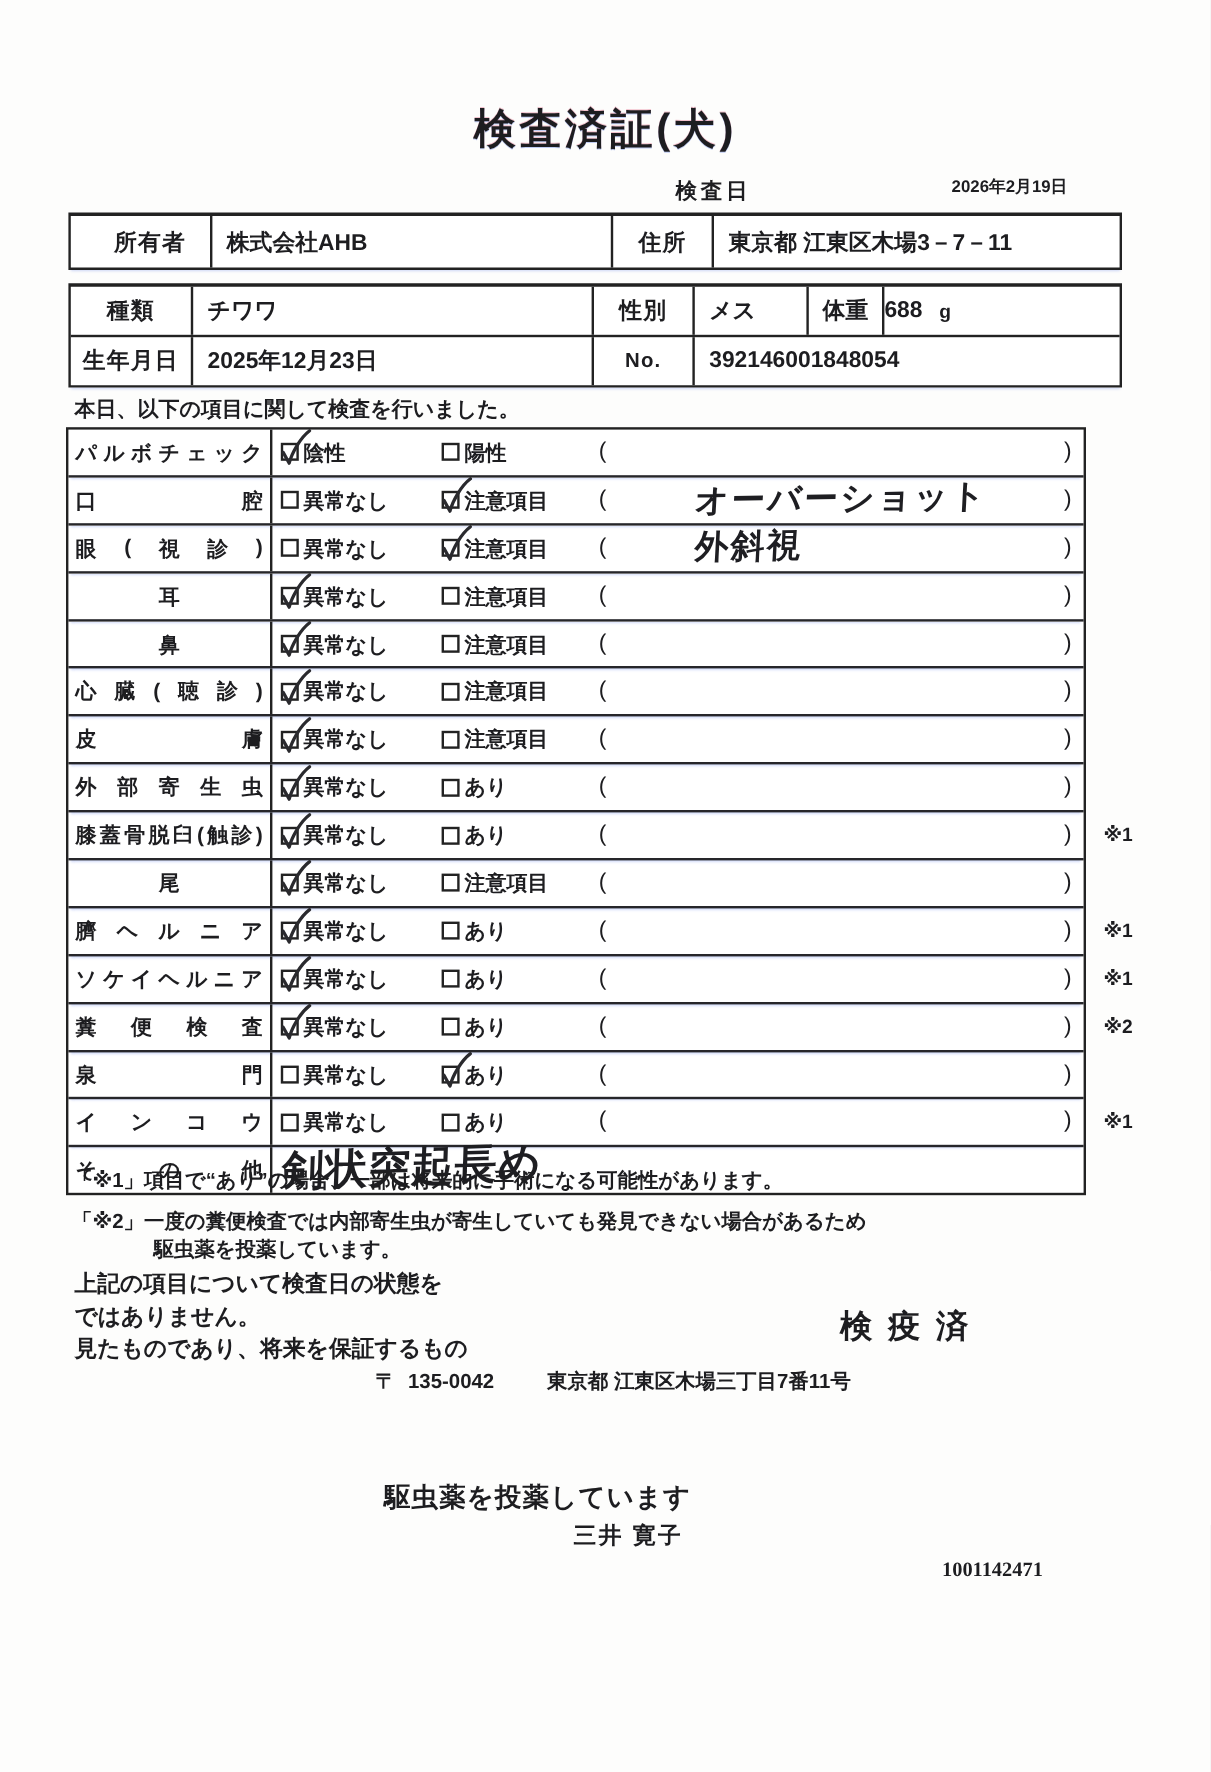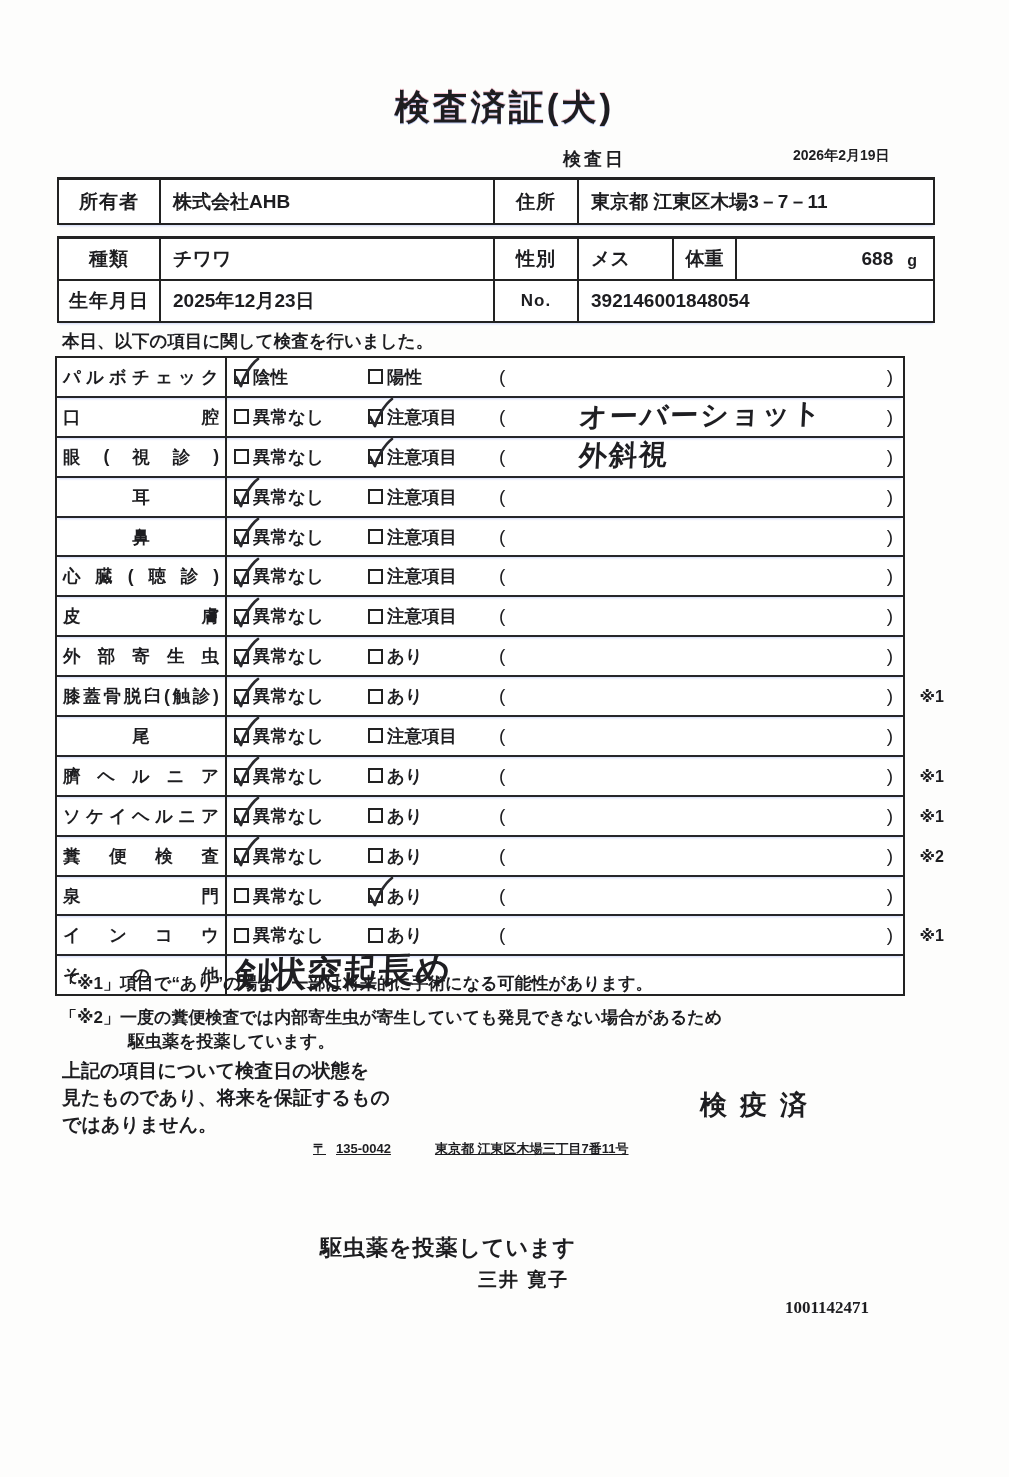--- a/index.html
+++ b/index.html
@@ -23,28 +23,28 @@
     border:2px solid #222; border-top-width:3px; box-sizing:border-box;
     box-shadow:0 3px 2px -2px rgba(100,130,235,.30);
   }
   .tbl .trow { display:flex; height:40px; }
   #owner-table .trow { height:43px; }
   .tbl .trow + .trow { border-top:2px solid #222; }
   .cell { box-sizing:border-box; display:flex; align-items:center; font-size:19px; font-weight:600; }
   .cell.bord { border-right:2px solid #222; }
   .lbl { justify-content:center; letter-spacing:1px; }
   .val { padding-left:12px; }
-  #owner-table { top:177px; }
+  #owner-table { top:177px;padding-left:16px; }
   #animal-table { top:236px; }
   .w-label { width:102px; }
   .w-value { width:334px; }
   .w-label2 { width:84px; }
   .w-sex { width:95px; }
   .w-wlabel { width:63px; padding:0 2px; justify-content:center; letter-spacing:0; }
-  .w-weight { flex:1; justify-content:flex-end; padding-right:16px;border-radius:12px; }
+  .w-weight { flex:1; padding-right:16px;border-radius:12px; }
   .w-weight .unit { font-size:16px; margin-left:14px; margin-top:4px; }
   .w-no { flex:1; }
   .no-lbl { font-size:17px; }
 
   .intro { position:absolute; top:329px; left:62px; font-size:17.5px; font-weight:600; }
 
   
   #insp-table {
     position:absolute; top:356px; left:55px; width:850px;
     border:2.5px solid #222; box-sizing:border-box; background:#fff;
@@ -87,21 +87,21 @@
     transform:rotate(-2deg) skewX(-4deg); letter-spacing:1px;
   }
 
   
   .fn { position:absolute; left:60px; font-size:17px; font-weight:600; }
   .fn1 { top:972px; }
   .fn2 { top:1006px; }
   .fn2b { top:1030px; left:128px; }
   .disclaimer { position:absolute; top:1057px; left:62px; font-size:19px; font-weight:700; line-height:27px; }
   .quarantine { position:absolute; top:1087px; left:700px; font-size:27px; font-weight:600; letter-spacing:13px; }
-  .postal { position:absolute; top:1140px; left:313px; font-size:13px; font-weight:600;text-decoration:underline; }
+  .postal { position:absolute; top:1140px; left:313px; font-size:17px; font-weight:600; }
   .postal .code { margin-left:10px; }
   .postal .addr { margin-left:44px; }
   .tel-line { position:absolute; top:1186px; left:322px; font-size:17px; font-weight:500; letter-spacing:.5px; }
   .tel-line .fax { margin-left:26px; }
   .clinic-name { position:absolute; top:1233px; left:320px; font-size:22px; font-weight:600; letter-spacing:1px; }
   .examiner { position:absolute; top:1267px; left:478px; font-size:19px; font-weight:600; letter-spacing:2px; }
   .serial { position:absolute; top:1298px; left:785px; font-size:17px; font-weight:600;font-family:Liberation Serif, serif; }
 </style>
 </head>
 <body>
@@ -607,22 +607,22 @@
       <span class="marker"></span>
     </div>
   </div>
 
   <div class="fn fn1">「※1」項目で“あり”の場合、一部は将来的に手術になる可能性があります。</div>
   <div class="fn fn2">「※2」一度の糞便検査では内部寄生虫が寄生していても発見できない場合があるため</div>
   <div class="fn fn2b">駆虫薬を投薬しています。</div>
 
   <div class="disclaimer">
     <div>上記の項目について検査日の状態を</div>
+    <div>ではありません。</div>
     <div>見たものであり、将来を保証するもの</div>
-    <div>ではありません。</div>
   </div>
 
   <div class="quarantine">検疫済</div>
 
   <div class="postal">
     <span>〒</span><span class="code">135-0042</span><span class="addr">東京都 江東区木場三丁目7番11号</span>
   </div>
 
 
   <div class="clinic-name">駆虫薬を投薬しています</div>

